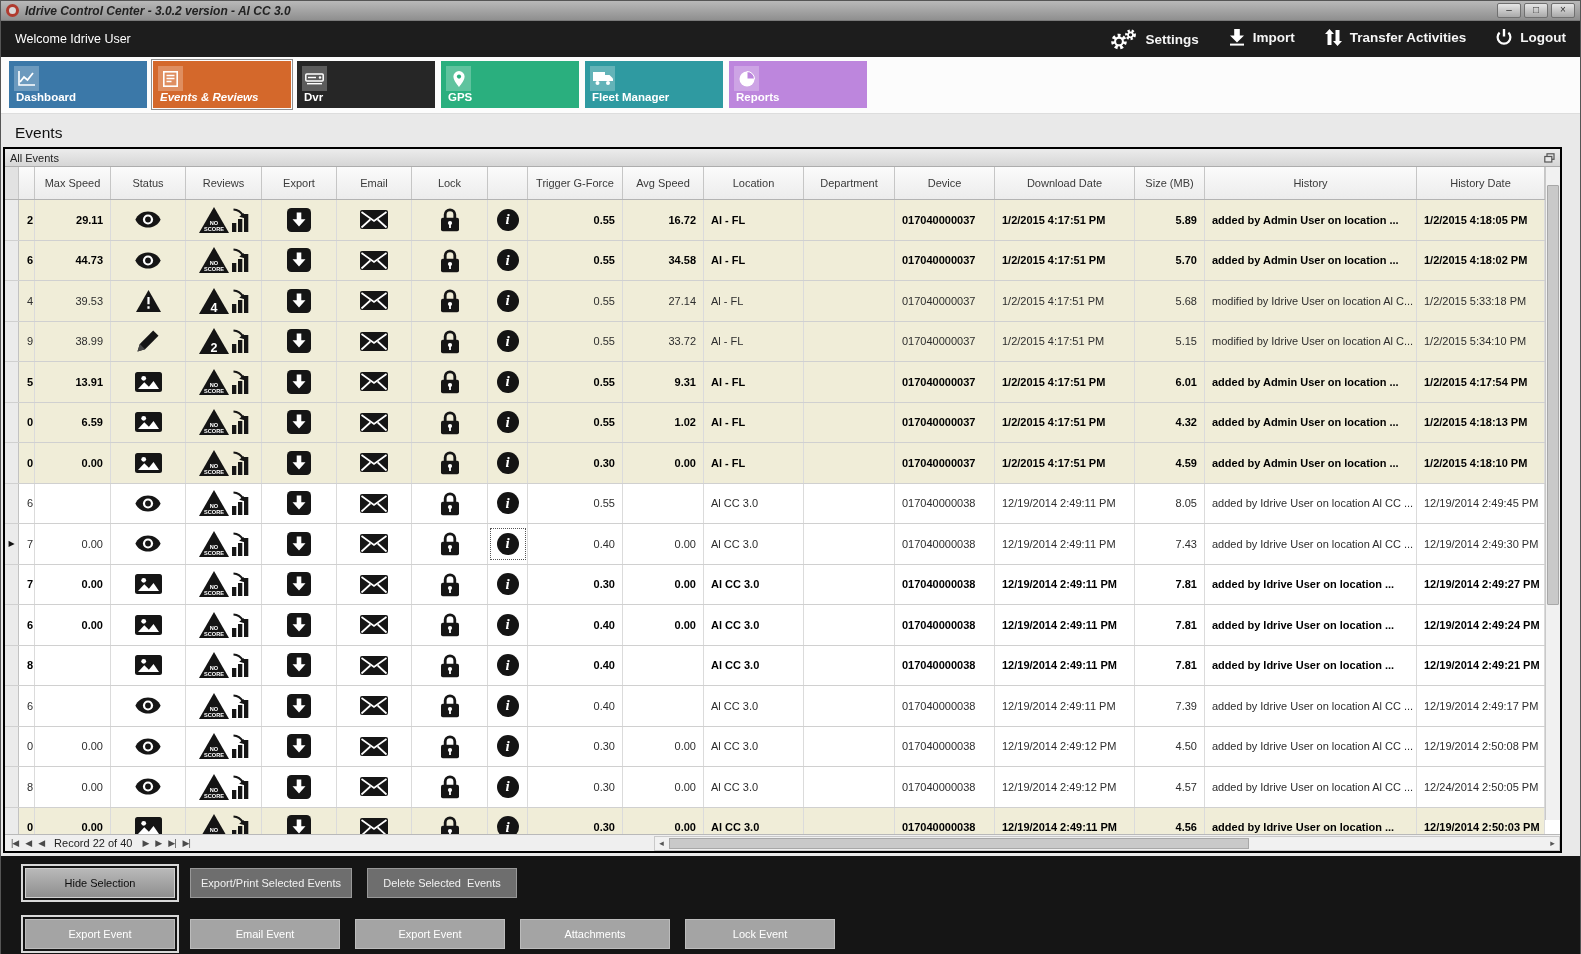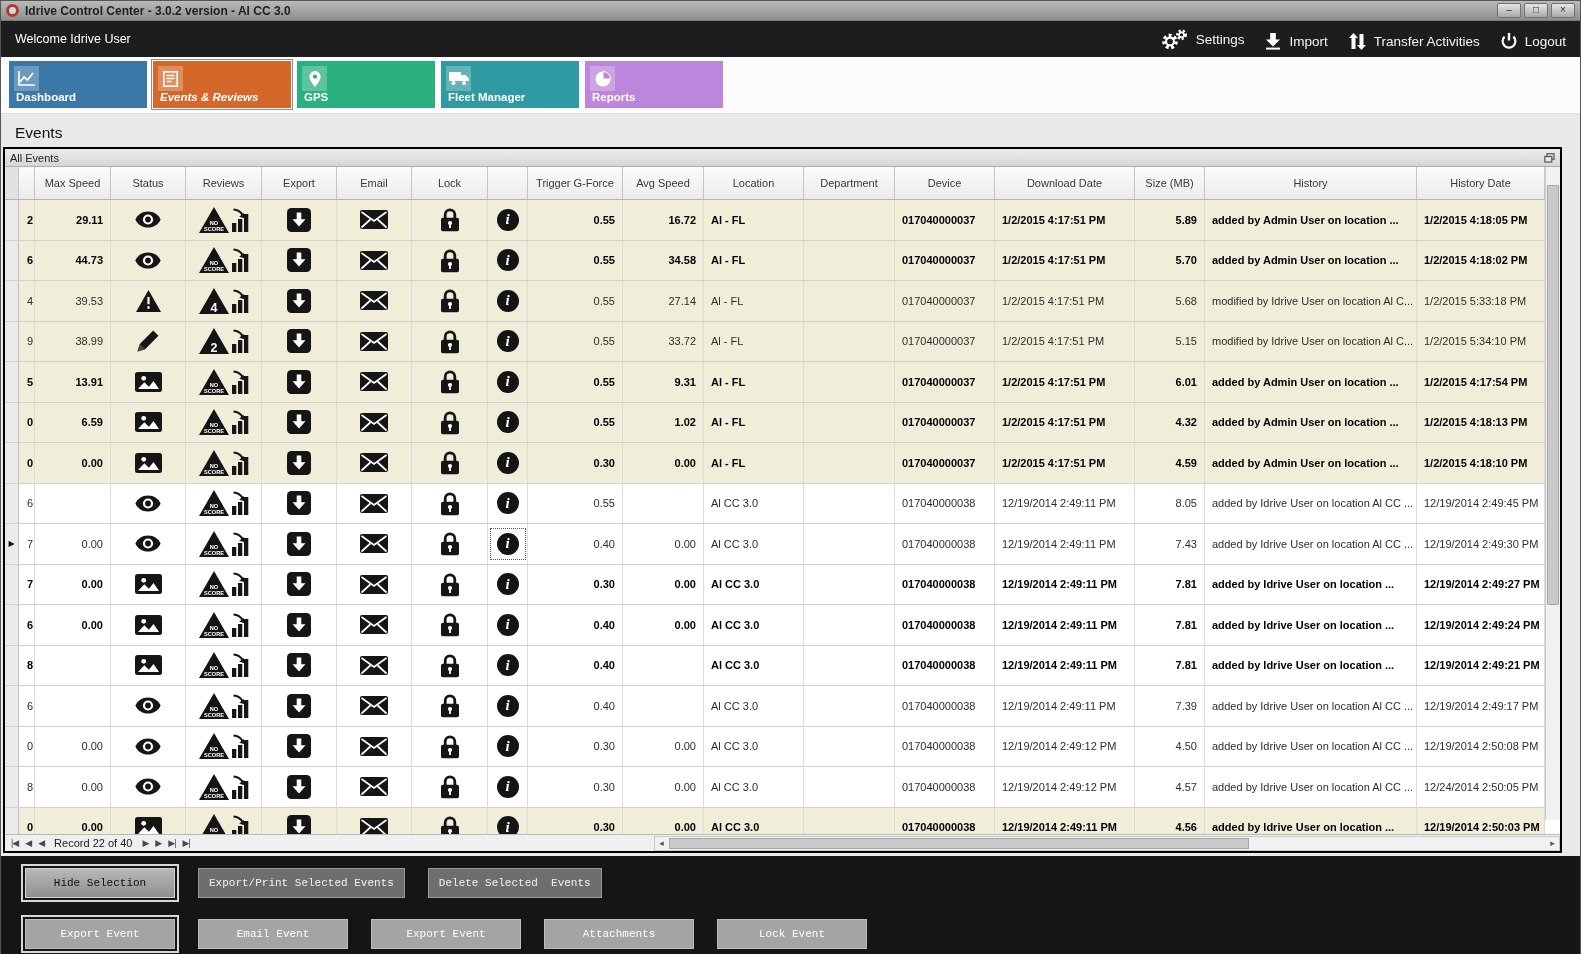--- a/index.html
+++ b/index.html
@@ -2,27 +2,27 @@
 <html><head>
 <meta charset="utf-8">
 <style>
 *{margin:0;padding:0;box-sizing:border-box;}
 html,body{width:1581px;height:954px;}
 body{overflow:hidden;font-family:"Liberation Sans","DejaVu Sans",sans-serif;background:#e9e9e9;}
 .window{width:1581px;height:954px;display:flex;flex-direction:column;border:1px solid #555;background:#e9e9e9;}
 
 .titlebar{flex:0 0 20px;background:linear-gradient(#b9b9b9,#8f8f8f);display:flex;align-items:center;padding:0 5px;border-bottom:1px solid #7a7a7a;}
 .app-icon{width:13px;height:13px;border-radius:50%;border:3px solid #b03a2e;background:#d8d8d8;margin-right:6px;flex:0 0 auto;}
-.title-text{font-size:12px;font-weight:bold;color:#222;}
+.title-text{font-size:12px;font-weight:bold;color:#222;font-style:italic;}
 .win-controls{margin-left:auto;display:flex;gap:3px;}
 .win-btn{width:24px;height:15px;border:1px solid #707070;border-radius:2px;background:linear-gradient(#e6e6e6,#a9a9a9);font-size:10px;line-height:12px;text-align:center;color:#333;cursor:pointer;}
 
 .topbar{flex:0 0 36px;background:#1d1d1d;display:flex;align-items:center;padding:0 14px;}
 .welcome{color:#fff;font-size:12.5px;}
-.topbar-actions{margin-left:auto;display:flex;align-items:flex-end;gap:21px;}
+.topbar-actions{margin-left:auto;display:flex;align-items:flex-start;gap:30px;font-weight:bold;}
 .topbar-action{display:flex;align-items:center;gap:8px;color:#f5f5f5;font-size:13.5px;cursor:pointer;}
 .ticon{display:flex;align-items:center;}
 
 .tabbar{flex:0 0 57px;background:#fcfcfc;display:flex;align-items:center;gap:6px;padding:4px 8px 5px;border-bottom:1px solid #ddd;}
 .tab{width:138px;height:100%;position:relative;cursor:pointer;}
 .tab.selected{outline:1px solid #8f8f8f;outline-offset:1px;}
 .tab-icon-box{position:absolute;top:5px;left:5px;width:25px;height:25px;background:rgba(255,255,255,.25);display:flex;align-items:center;justify-content:center;}
 .tab-label{position:absolute;left:7px;bottom:5px;color:#fff;font-size:11.5px;font-weight:bold;white-space:nowrap;}
 
 .section-heading{flex:0 0 33px;font-size:15.5px;color:#111;padding:10px 0 0 14px;}
@@ -55,21 +55,21 @@
 .pager{height:17px;background:#efefef;border-top:1px solid #b9b9b9;display:flex;align-items:center;padding-left:6px;}
 .pager-nav{display:flex;align-items:center;gap:7px;}
 .pager-btn{font-size:9px;color:#4a4a4a;cursor:pointer;letter-spacing:-1px;}
 .record-text{font-size:11px;color:#222;margin:0 10px;white-space:nowrap;}
 .hscroll{margin-left:auto;width:906px;height:15px;background:#f1f1f1;border:1px solid #c9c9c9;position:relative;display:flex;align-items:center;}
 .harrow{font-size:9px;color:#555;width:13px;text-align:center;cursor:pointer;z-index:1;}
 .harrow.right{margin-left:auto;}
 .hthumb{position:absolute;left:14px;top:1px;width:580px;height:11px;background:#c9c9c9;border:1px solid #a8a8a8;cursor:pointer;}
 
 .footer{flex:1;background:#151515;padding:12px 0 0 24px;}
-.footer-row{display:flex;gap:23px;margin-bottom:21px;font-family:Liberation Mono, monospace;}
+.footer-row{display:flex;gap:15px;margin-bottom:21px;}
 .fbtn{height:30px;min-width:150px;padding:0 10px;display:flex;align-items:center;justify-content:center;font-size:11px;cursor:pointer;white-space:pre;}
 .fbtn.light{background:linear-gradient(#b9b9b9,#8f8f8f);color:#0d0d0d;border:1px solid #d0d0d0;}
 .fbtn.dark{background:#6e6e6e;color:#f2f2f2;border:1px solid #989898;}
 .fbtn.mid{background:#a4a4a4;color:#fff;border:1px solid #bcbcbc;}
 .fbtn.focused{outline:2px solid #d9d9d9;outline-offset:2px;}
 </style>
 </head>
 <body>
 
 <div class="window">
@@ -141,20 +141,31 @@
       </div>
       <div class="tab selected" style="background: rgb(212, 104, 43); font-style: italic;">
         <span class="tab-icon-box">
           <svg width="15" height="16" viewBox="0 0 15 16">
             <rect x=".8" y=".8" width="13.4" height="14.4" fill="none" stroke="#fff" stroke-width="1.6"></rect>
             <path d="M3.5 4.5h8M3.5 7.5h8M3.5 10.5h5" stroke="#fff" stroke-width="1.4"></path>
           </svg>
         </span>
         <span class="tab-label">Events &amp; Reviews</span>
       </div>
+      <div class="tab" style="background: rgb(38, 38, 38);">
+        <span class="tab-icon-box">
+          <svg width="19" height="13" viewBox="0 0 19 13">
+            <rect x=".8" y="2" width="17.4" height="7" rx="1" fill="none" stroke="#fff" stroke-width="1.5"></rect>
+            <circle cx="15" cy="5.5" r="1.2" fill="#fff"></circle>
+            <path d="M3 5.5h8" stroke="#fff" stroke-width="1.4"></path>
+            <path d="M2 11.7h15" stroke="#fff" stroke-width="1.4"></path>
+          </svg>
+        </span>
+        <span class="tab-label">Dvr</span>
+      </div>
       <div class="tab" style="background: rgb(42, 175, 126);">
         <span class="tab-icon-box">
           <svg width="12" height="16" viewBox="0 0 12 16">
             <path d="M6 0A5.6 5.6 0 0 0 .4 5.6C.4 9.8 6 16 6 16s5.6-6.2 5.6-10.4A5.6 5.6 0 0 0 6 0z" fill="#fff"></path>
             <circle cx="6" cy="5.6" r="2.1" fill="#2aaf7e"></circle>
           </svg>
         </span>
         <span class="tab-label">GPS</span>
       </div>
       <div class="tab" style="background: rgb(47, 154, 161);">

